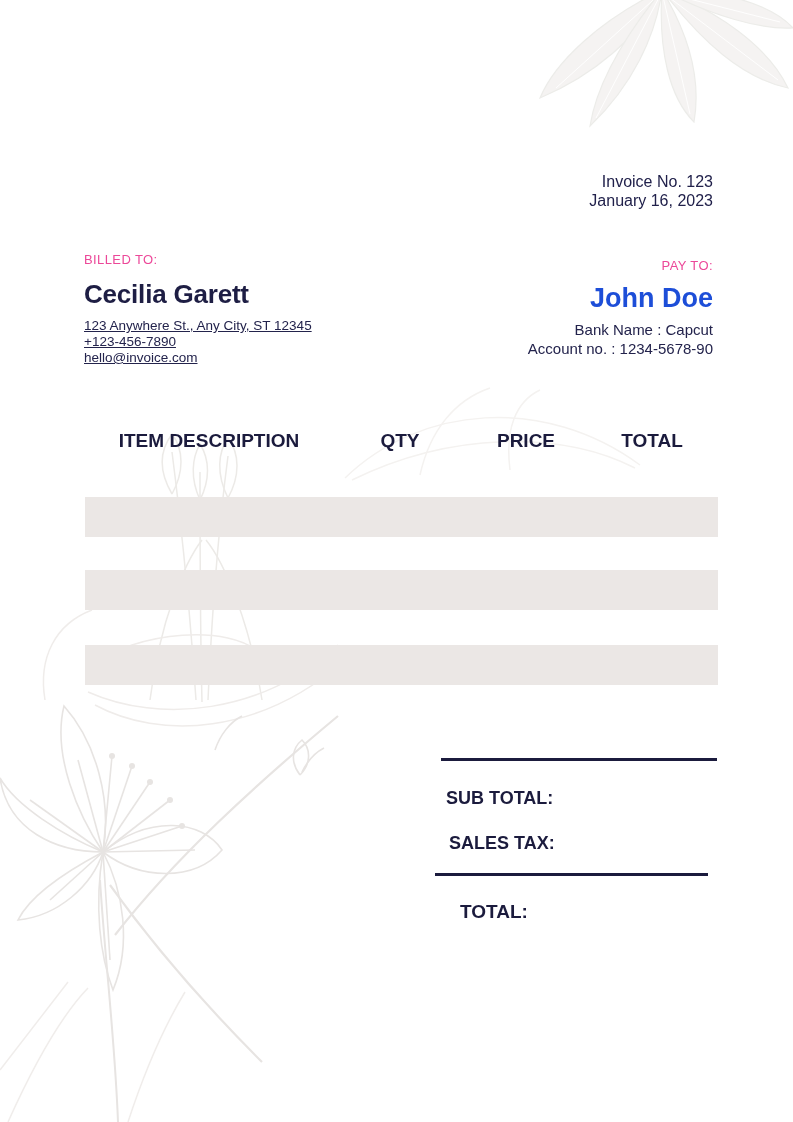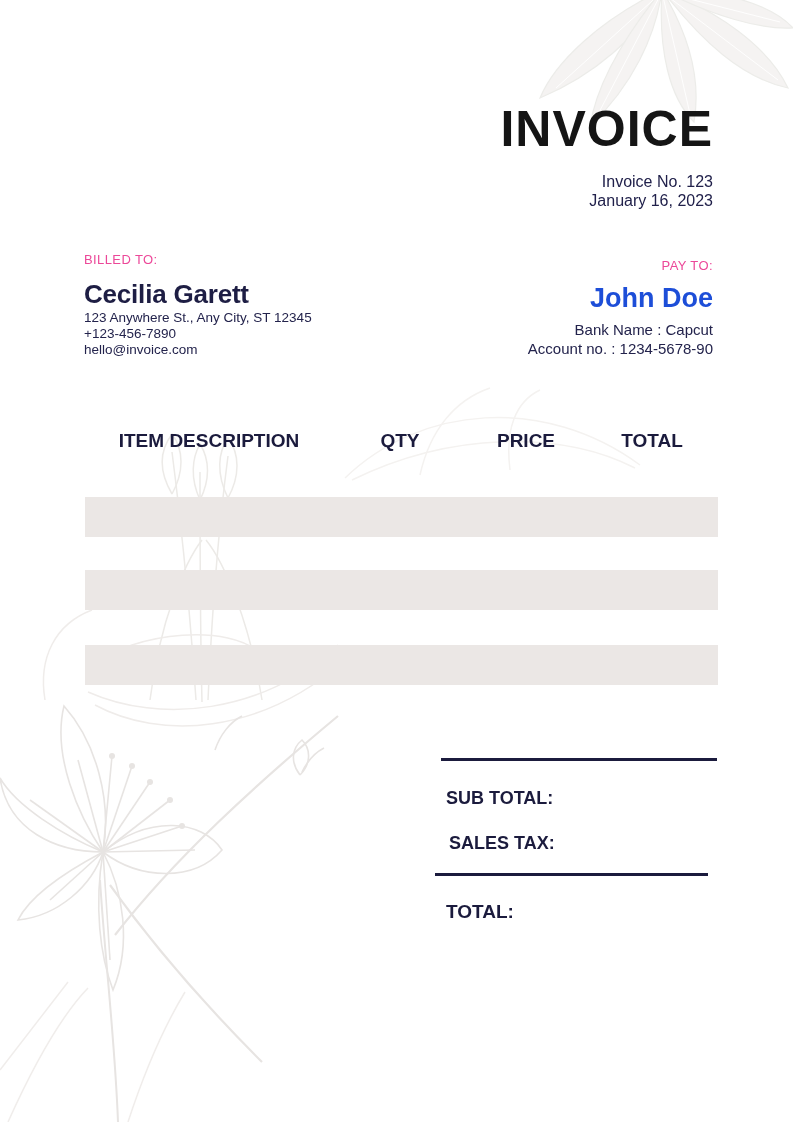--- a/index.html
+++ b/index.html
@@ -58,24 +58,25 @@
     color: #ec4899;
   }
   .billed-name {
     margin-top: 12px;
     font-size: 26px;
     font-weight: 700;
     letter-spacing: -0.2px;
     color: #1e1e44;
   }
   .billed-details {
-    margin-top: 0;
+    margin-top: 8px;
     font-size: 13.5px;
     line-height: 16px;
     color: #23234c;
+    text-decoration: underline;
   }
 
   
   .pay-block {
     position: absolute;
     right: 80px;
     top: 258px;
     z-index: 1;
     text-align: right;
     color: #21214b;
@@ -139,21 +140,21 @@
   .rule-bottom { left: 435px; top: 873px; width: 273px; }
   .summary-label {
     position: absolute;
     z-index: 1;
     font-size: 18px;
     font-weight: 700;
     color: #1b1b3d;
   }
   .subtotal-label { left: 446px; top: 788px; }
   .salestax-label { left: 449px; top: 833px; }
-  .total-label { left: 446px; top: 901px; font-size: 19px; }
+  .total-label { left: 460px; top: 901px; font-size: 19px; }
 
   
   .terms-block {
     position: absolute;
     left: 84px;
     top: 992px;
     z-index: 1;
   }
   .terms-label {
     font-size: 13px;
@@ -248,21 +249,20 @@
       <path d="M215,750 C220,735 230,722 242,716"></path>
     </g>
 
     <g stroke="#f0edeb" stroke-width="1.5" fill="none">
       <path d="M8,1122 C35,1062 62,1015 88,988"></path>
       <path d="M0,1070 C25,1038 48,1008 68,982"></path>
       <path d="M128,1122 C145,1070 165,1025 185,992"></path>
     </g>
   </svg>
 
-  <h1 class="invoice-title">INVOICE</h1>
   <div class="invoice-meta">
     <div>Invoice No. 123</div>
     <div>January 16, 2023</div>
   </div>
 
   <div class="billed-block">
     <div class="section-label">BILLED TO:</div>
     <div class="billed-name">Cecilia Garett</div>
     <div class="billed-details">
       <div>123 Anywhere St., Any City, ST 12345</div>

